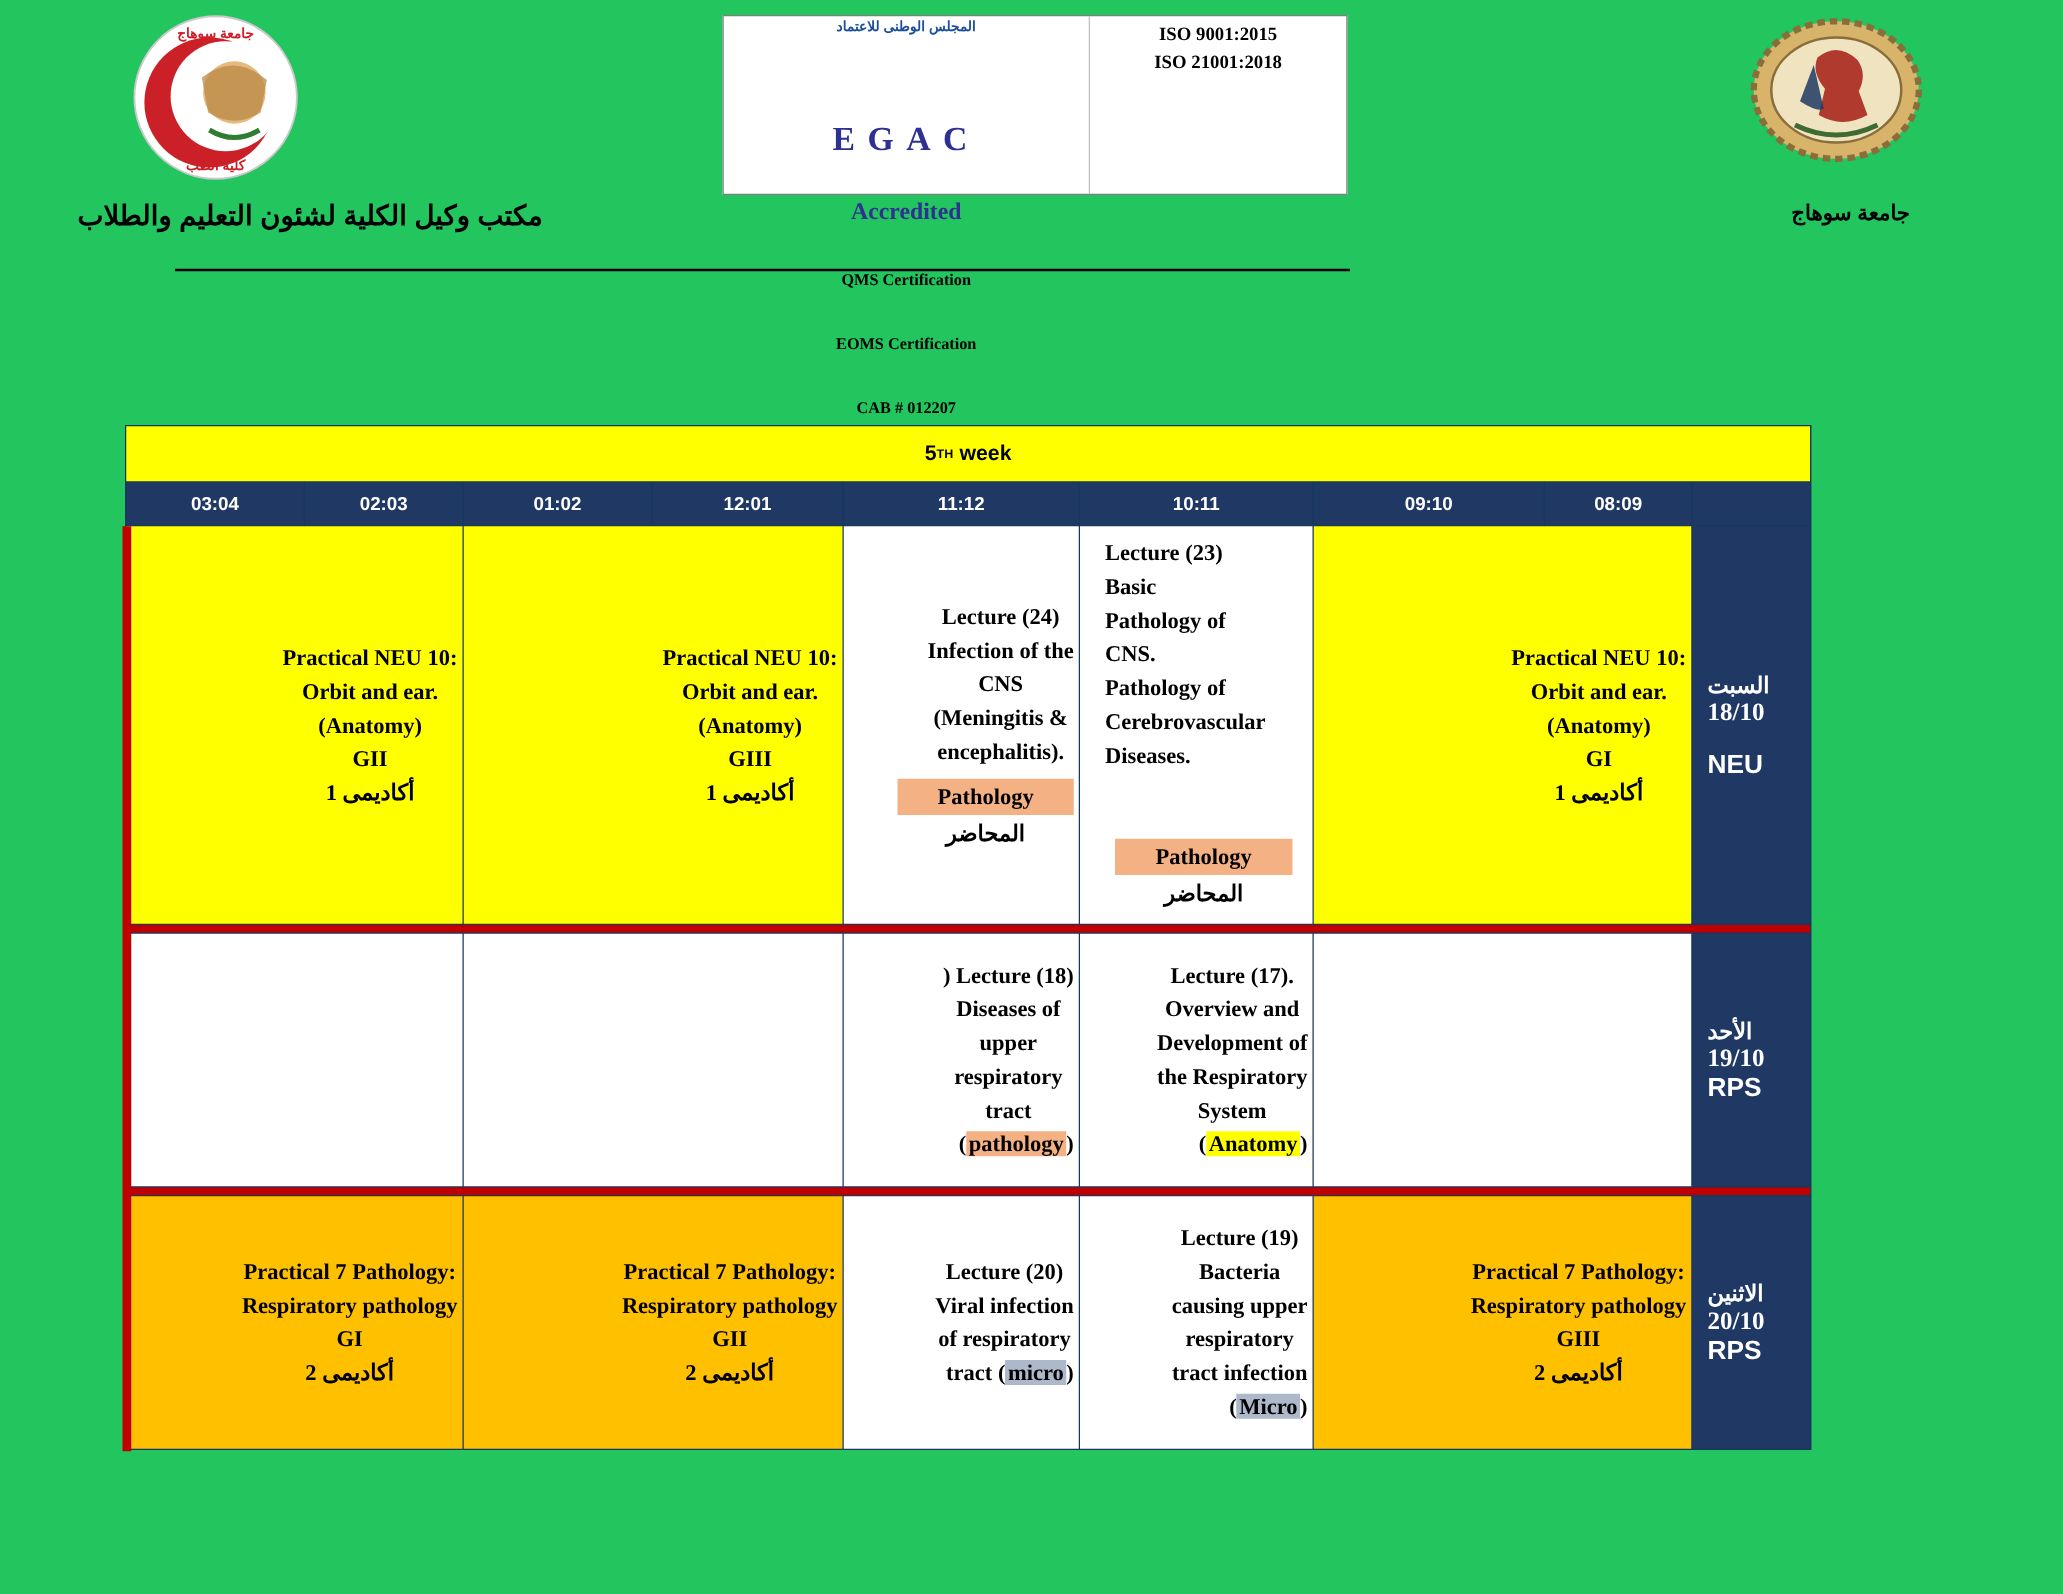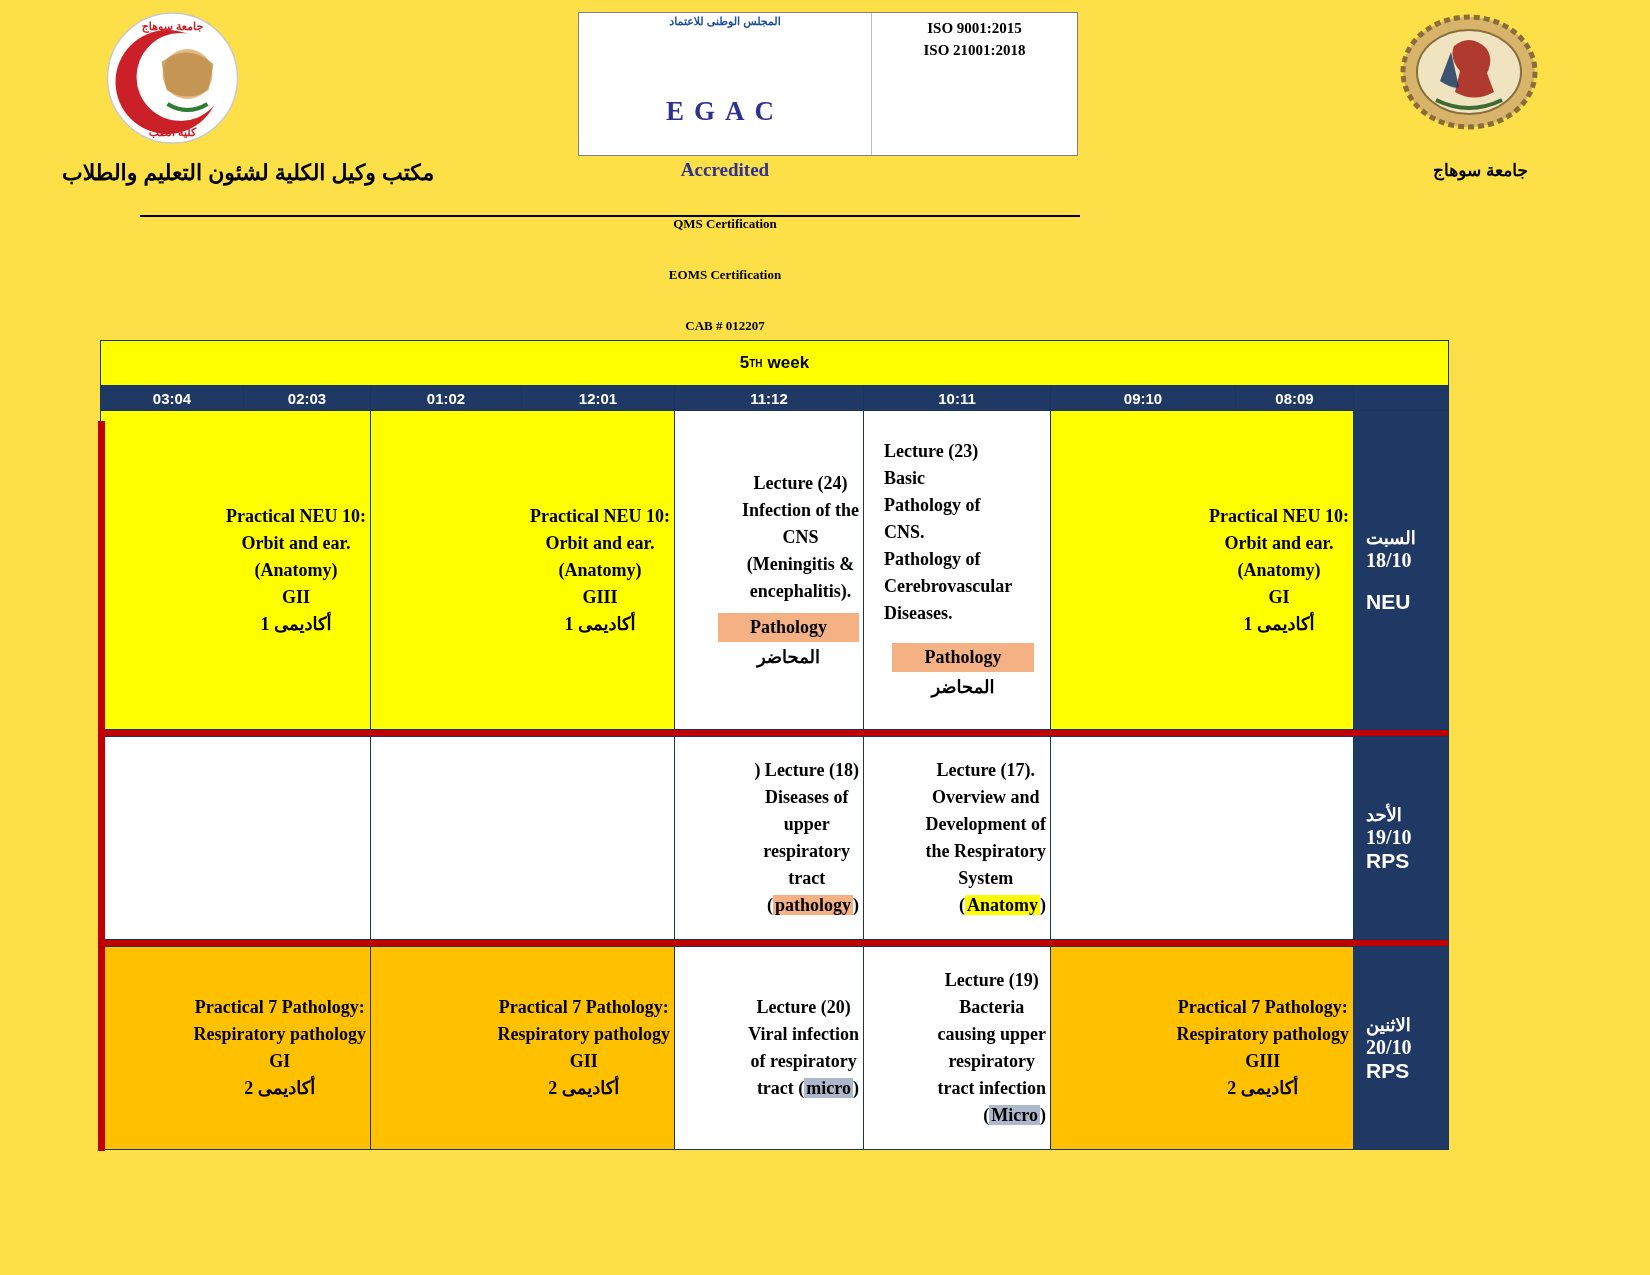--- a/index.html
+++ b/index.html
@@ -1,17 +1,17 @@
 <!DOCTYPE html>
 <html lang="en"><head>
 <meta charset="utf-8">
 <style>
   html,body { margin:0; padding:0; background:#fff; }
   .page {
-    position:relative; width:1650px; height:1275px; background:#fde047;
+    position:relative; width:1650px; height:1275px; background:#22c55e;
     font-family:"Liberation Sans", sans-serif; overflow:hidden;
   }
 
   
   .logo-left  { position:absolute; left:95px;  top:8px;  width:155px; height:140px; }
   .logo-right { position:absolute; left:1398px; top:12px; width:142px; height:120px; }
 
   .certs {
     position:absolute; left:578px; top:12px; width:498px; height:142px;
     display:flex; border:1px solid #7f7f7f; background:#fff;
@@ -48,39 +48,39 @@
   .red-strip { position:absolute; left:-3px; top:80px; bottom:-2px; width:7px; background:#c00000; z-index:3; }
 
   .week-hdr {
     grid-column:1/-1; background:#ffff00; height:44px;
     display:flex; align-items:center; justify-content:center;
     font: bold 17px "Liberation Sans", sans-serif; color:#000;
   }
   .week-hdr sup { font-size:10px; margin-right:5px; }
 
   .time-cell {
-    background:#1f3864; color:#fff; height:24px;
+    background:#1f3864; color:#fff; height:34px;
     display:flex; align-items:center; justify-content:center;
     font: bold 15px "Liberation Sans", sans-serif;
   }
 
   .cell {
     display:flex; flex-direction:column; align-items:flex-end; justify-content:center;
     font: bold 18px "Liberation Serif", serif; color:#000; text-align:center;
     line-height:1.5; padding:6px 4px; background:#fff;
   }
   .span2 { grid-column: span 2; }
   .r1 { min-height:300px; }
   .r2 { min-height:190px; }
   .r3 { min-height:190px; }
   .yellow { background:#ffff00; }
   .orange { background:#ffc000; }
   .white  { background:#ffffff; }
 
-  .tl { justify-content:center; align-items:stretch; text-align:left; padding:8px 8px 10px 20px; }
+  .tl { justify-content:space-between; align-items:stretch; text-align:left; padding:8px 8px 10px 20px; }
   .tl .center-block { text-align:center; margin-top:16px; }
 
   .subj-wrap { margin-top:8px; text-align:center; }
   .hl-block { display:inline-block; padding:1px 32px; }
   .hl-salmon { background:#f4b183; }
   .hl-yellow { background:#ffff00; }
   .hl-gray   { background:#adb9ca; }
   .lecturer  { margin-top:2px; }
   .inline-hl { margin-top:0; }
   .inline-hl .hl-salmon, .inline-hl .hl-yellow, .inline-hl .hl-gray { padding:0 2px; }

